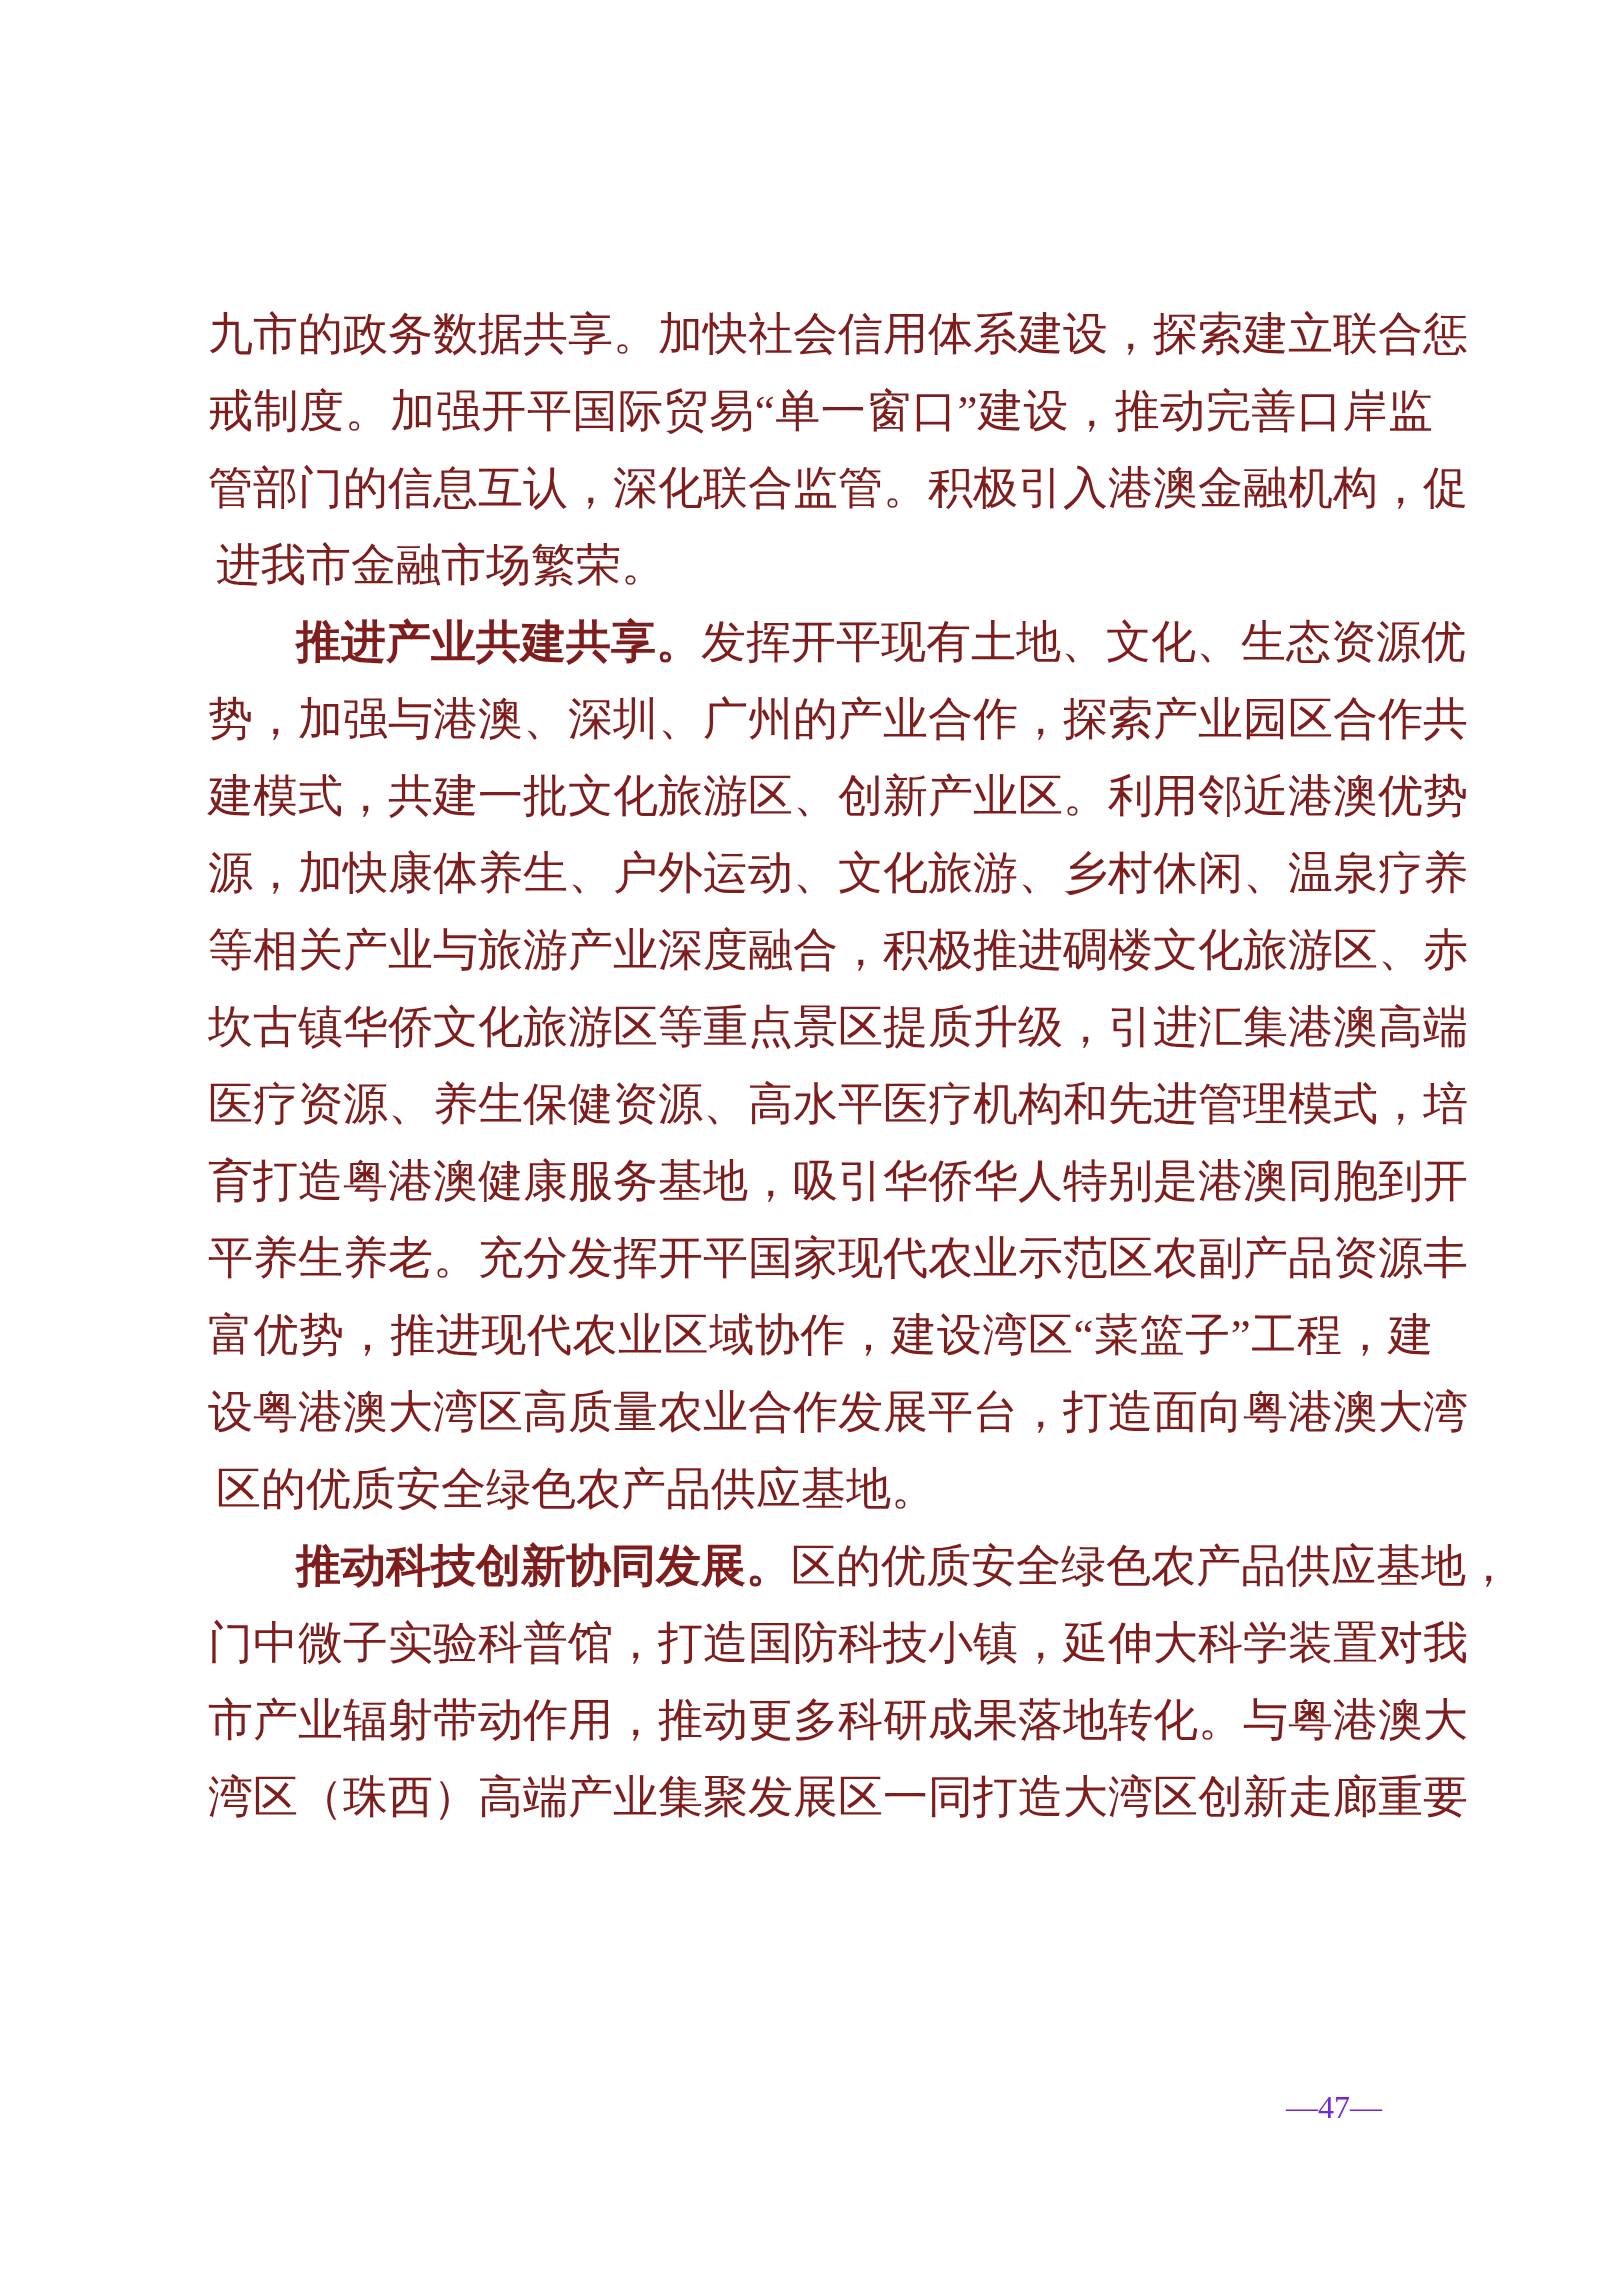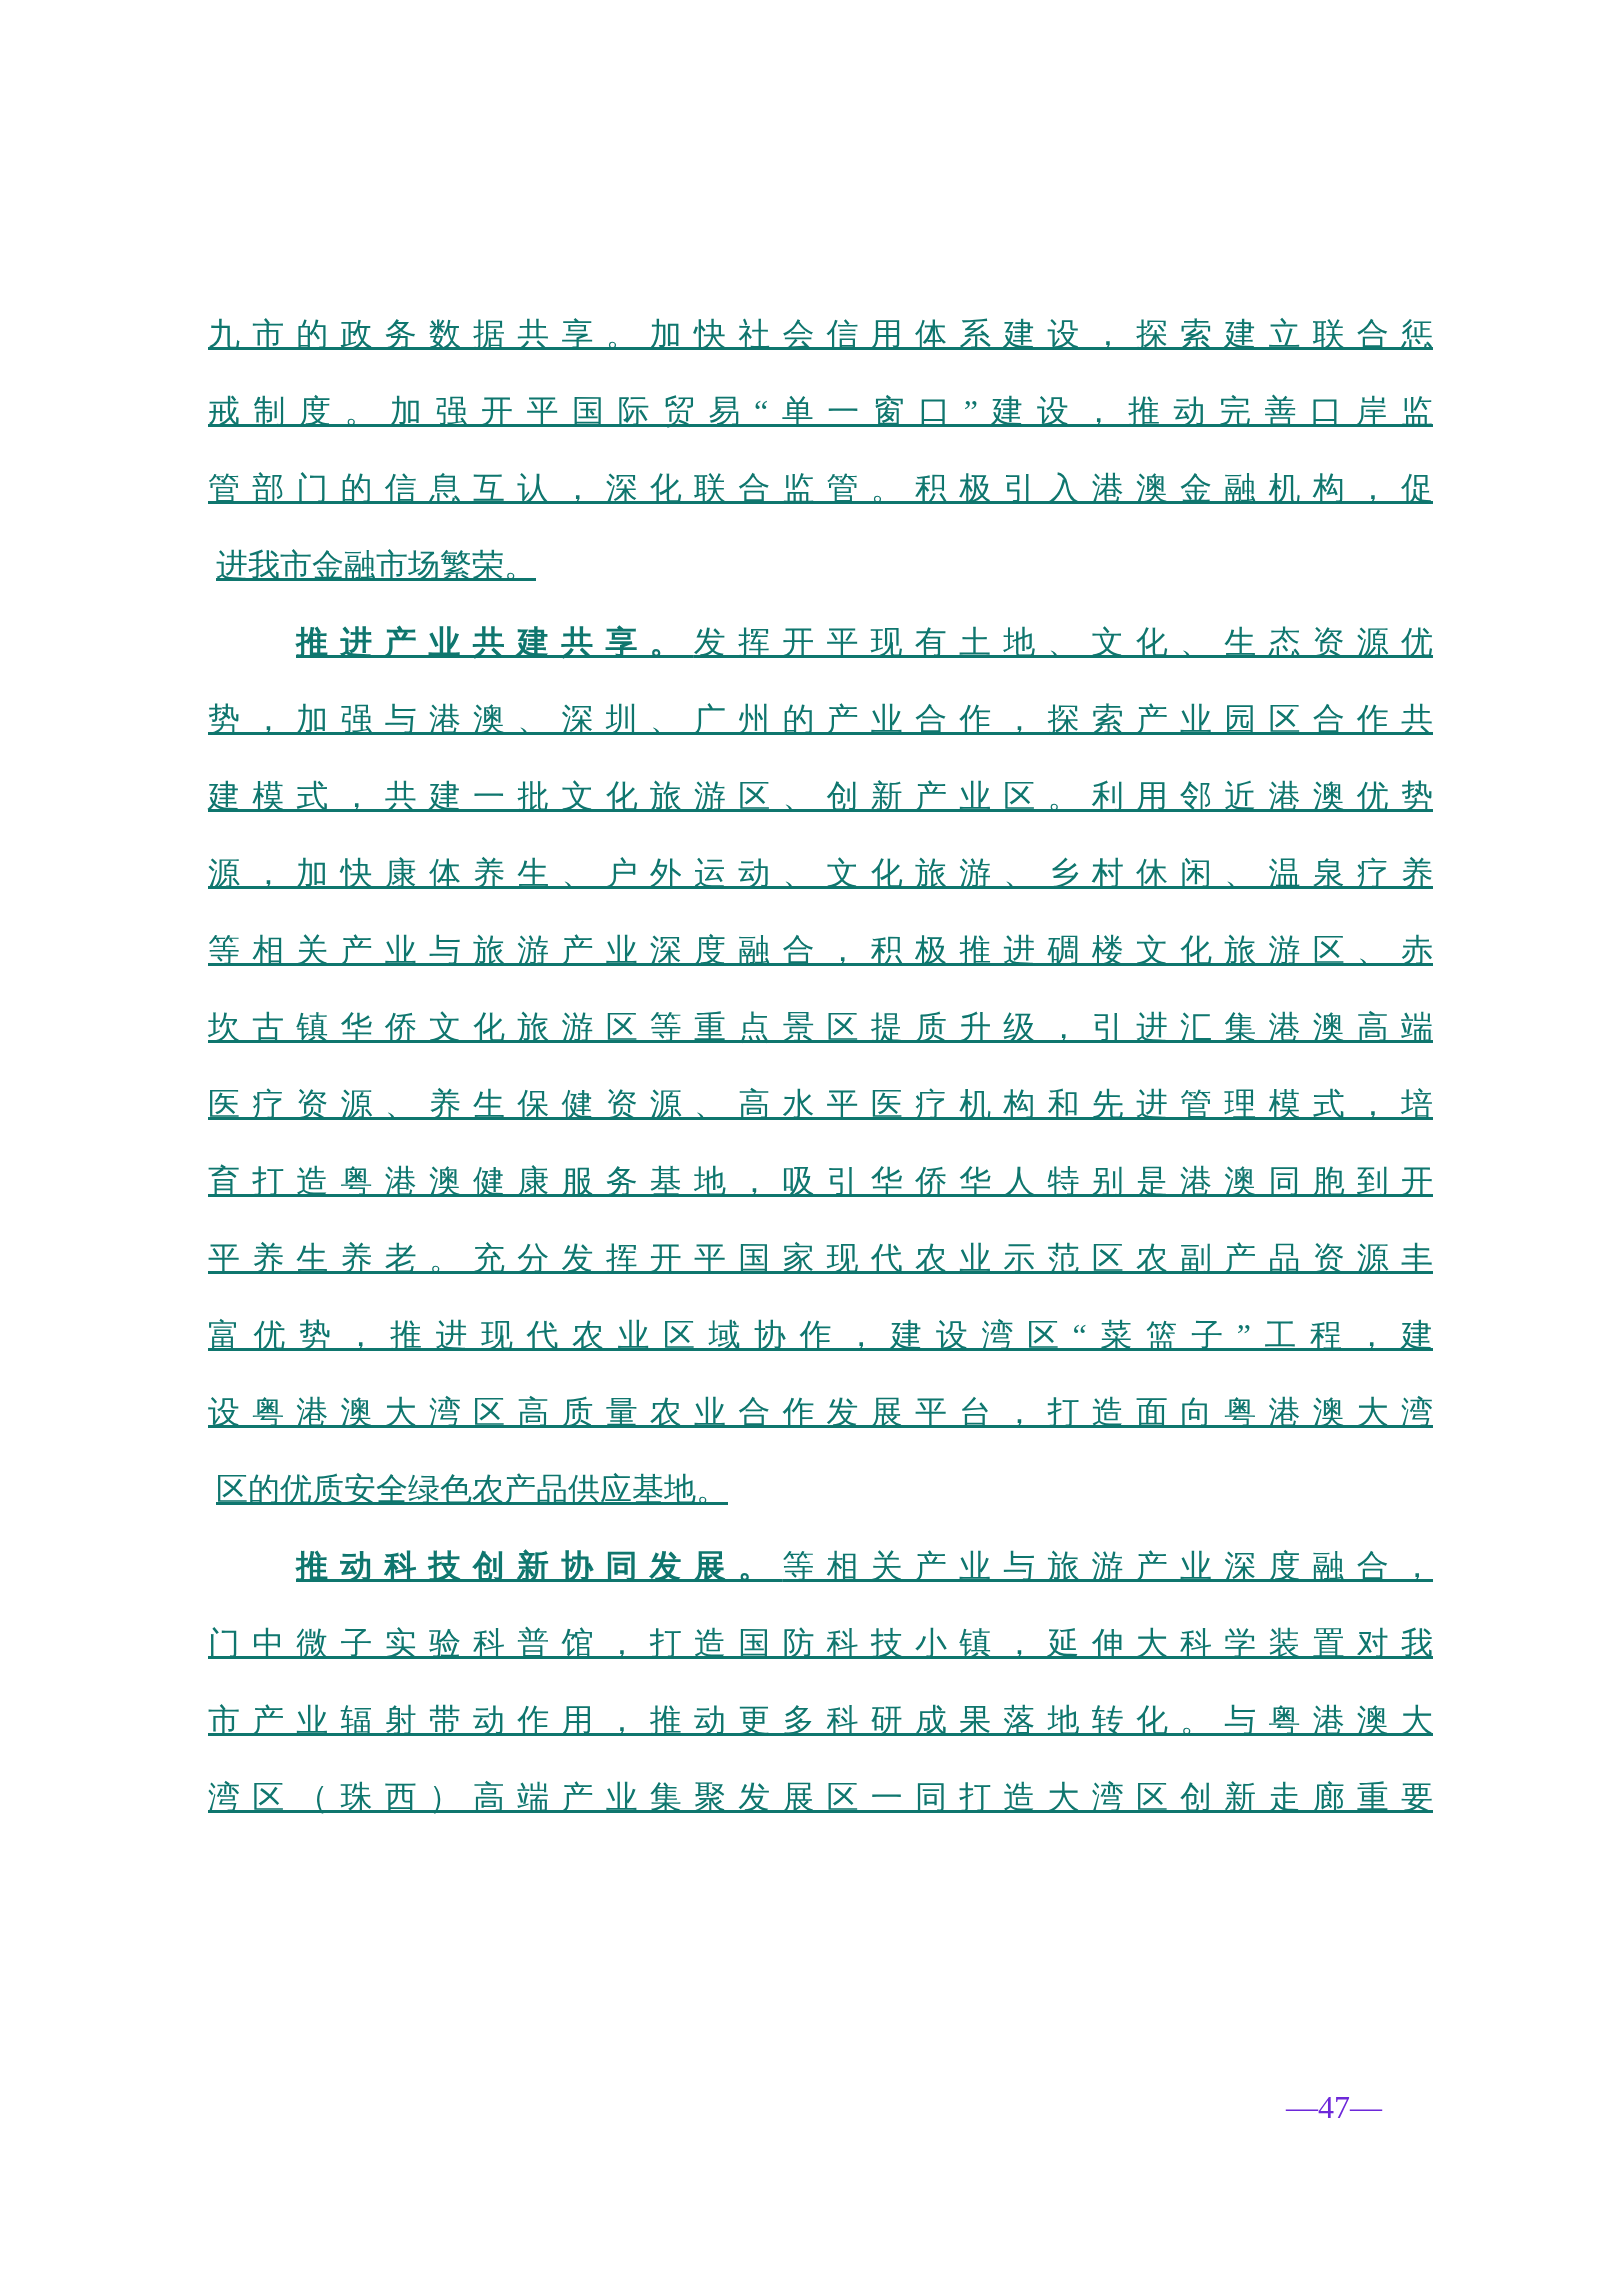--- a/index.html
+++ b/index.html
@@ -15,28 +15,27 @@
     background: #ffffff;
     overflow: hidden;
   }
   .text-block {
     position: absolute;
     left: 208px;
     top: 296px;
     width: 1225px;
   }
   .line {
-    font-size: 32px;
+    font-size: 45px;
     height: 77px;
     line-height: 77px;
-    color: #0f766e;
+    color: #7f1d1d;
     text-align: justify;
     text-align-last: justify;
     white-space: nowrap;
-    text-decoration: underline;
   }
   .line.end {
     text-align-last: left;
     margin-left: 8px;
   }
   .line.indent {
     text-indent: 88px;
   }
   .lead {
     font-weight: bold;
@@ -66,20 +65,20 @@
     <div class="line"><span>建模式，共建一批文化旅游区、创新产业区。利用邻近港澳优势</span></div>
     <div class="line"><span>源，加快康体养生、户外运动、文化旅游、乡村休闲、温泉疗养</span></div>
     <div class="line"><span>等相关产业与旅游产业深度融合，积极推进碉楼文化旅游区、赤</span></div>
     <div class="line"><span>坎古镇华侨文化旅游区等重点景区提质升级，引进汇集港澳高端</span></div>
     <div class="line"><span>医疗资源、养生保健资源、高水平医疗机构和先进管理模式，培</span></div>
     <div class="line"><span>育打造粤港澳健康服务基地，吸引华侨华人特别是港澳同胞到开</span></div>
     <div class="line"><span>平养生养老。充分发挥开平国家现代农业示范区农副产品资源丰</span></div>
     <div class="line"><span>富优势，推进现代农业区域协作，建设湾区“菜篮子”工程，建</span></div>
     <div class="line"><span>设粤港澳大湾区高质量农业合作发展平台，打造面向粤港澳大湾</span></div>
     <div class="line end"><span>区的优质安全绿色农产品供应基地。</span></div>
-    <div class="line indent"><span class="lead">推动科技创新协同发展。</span><span>等相关产业与旅游产业深度融合，</span></div>
+    <div class="line indent"><span class="lead">推动科技创新协同发展。</span><span>区的优质安全绿色农产品供应基地，</span></div>
     <div class="line"><span>门中微子实验科普馆，打造国防科技小镇，延伸大科学装置对我</span></div>
     <div class="line"><span>市产业辐射带动作用，推动更多科研成果落地转化。与粤港澳大</span></div>
     <div class="line"><span>湾区（珠西）高端产业集聚发展区一同打造大湾区创新走廊重要</span></div>
   </div>
   <div class="page-number">—47—</div>
 </div>
 
 
 </body></html>

